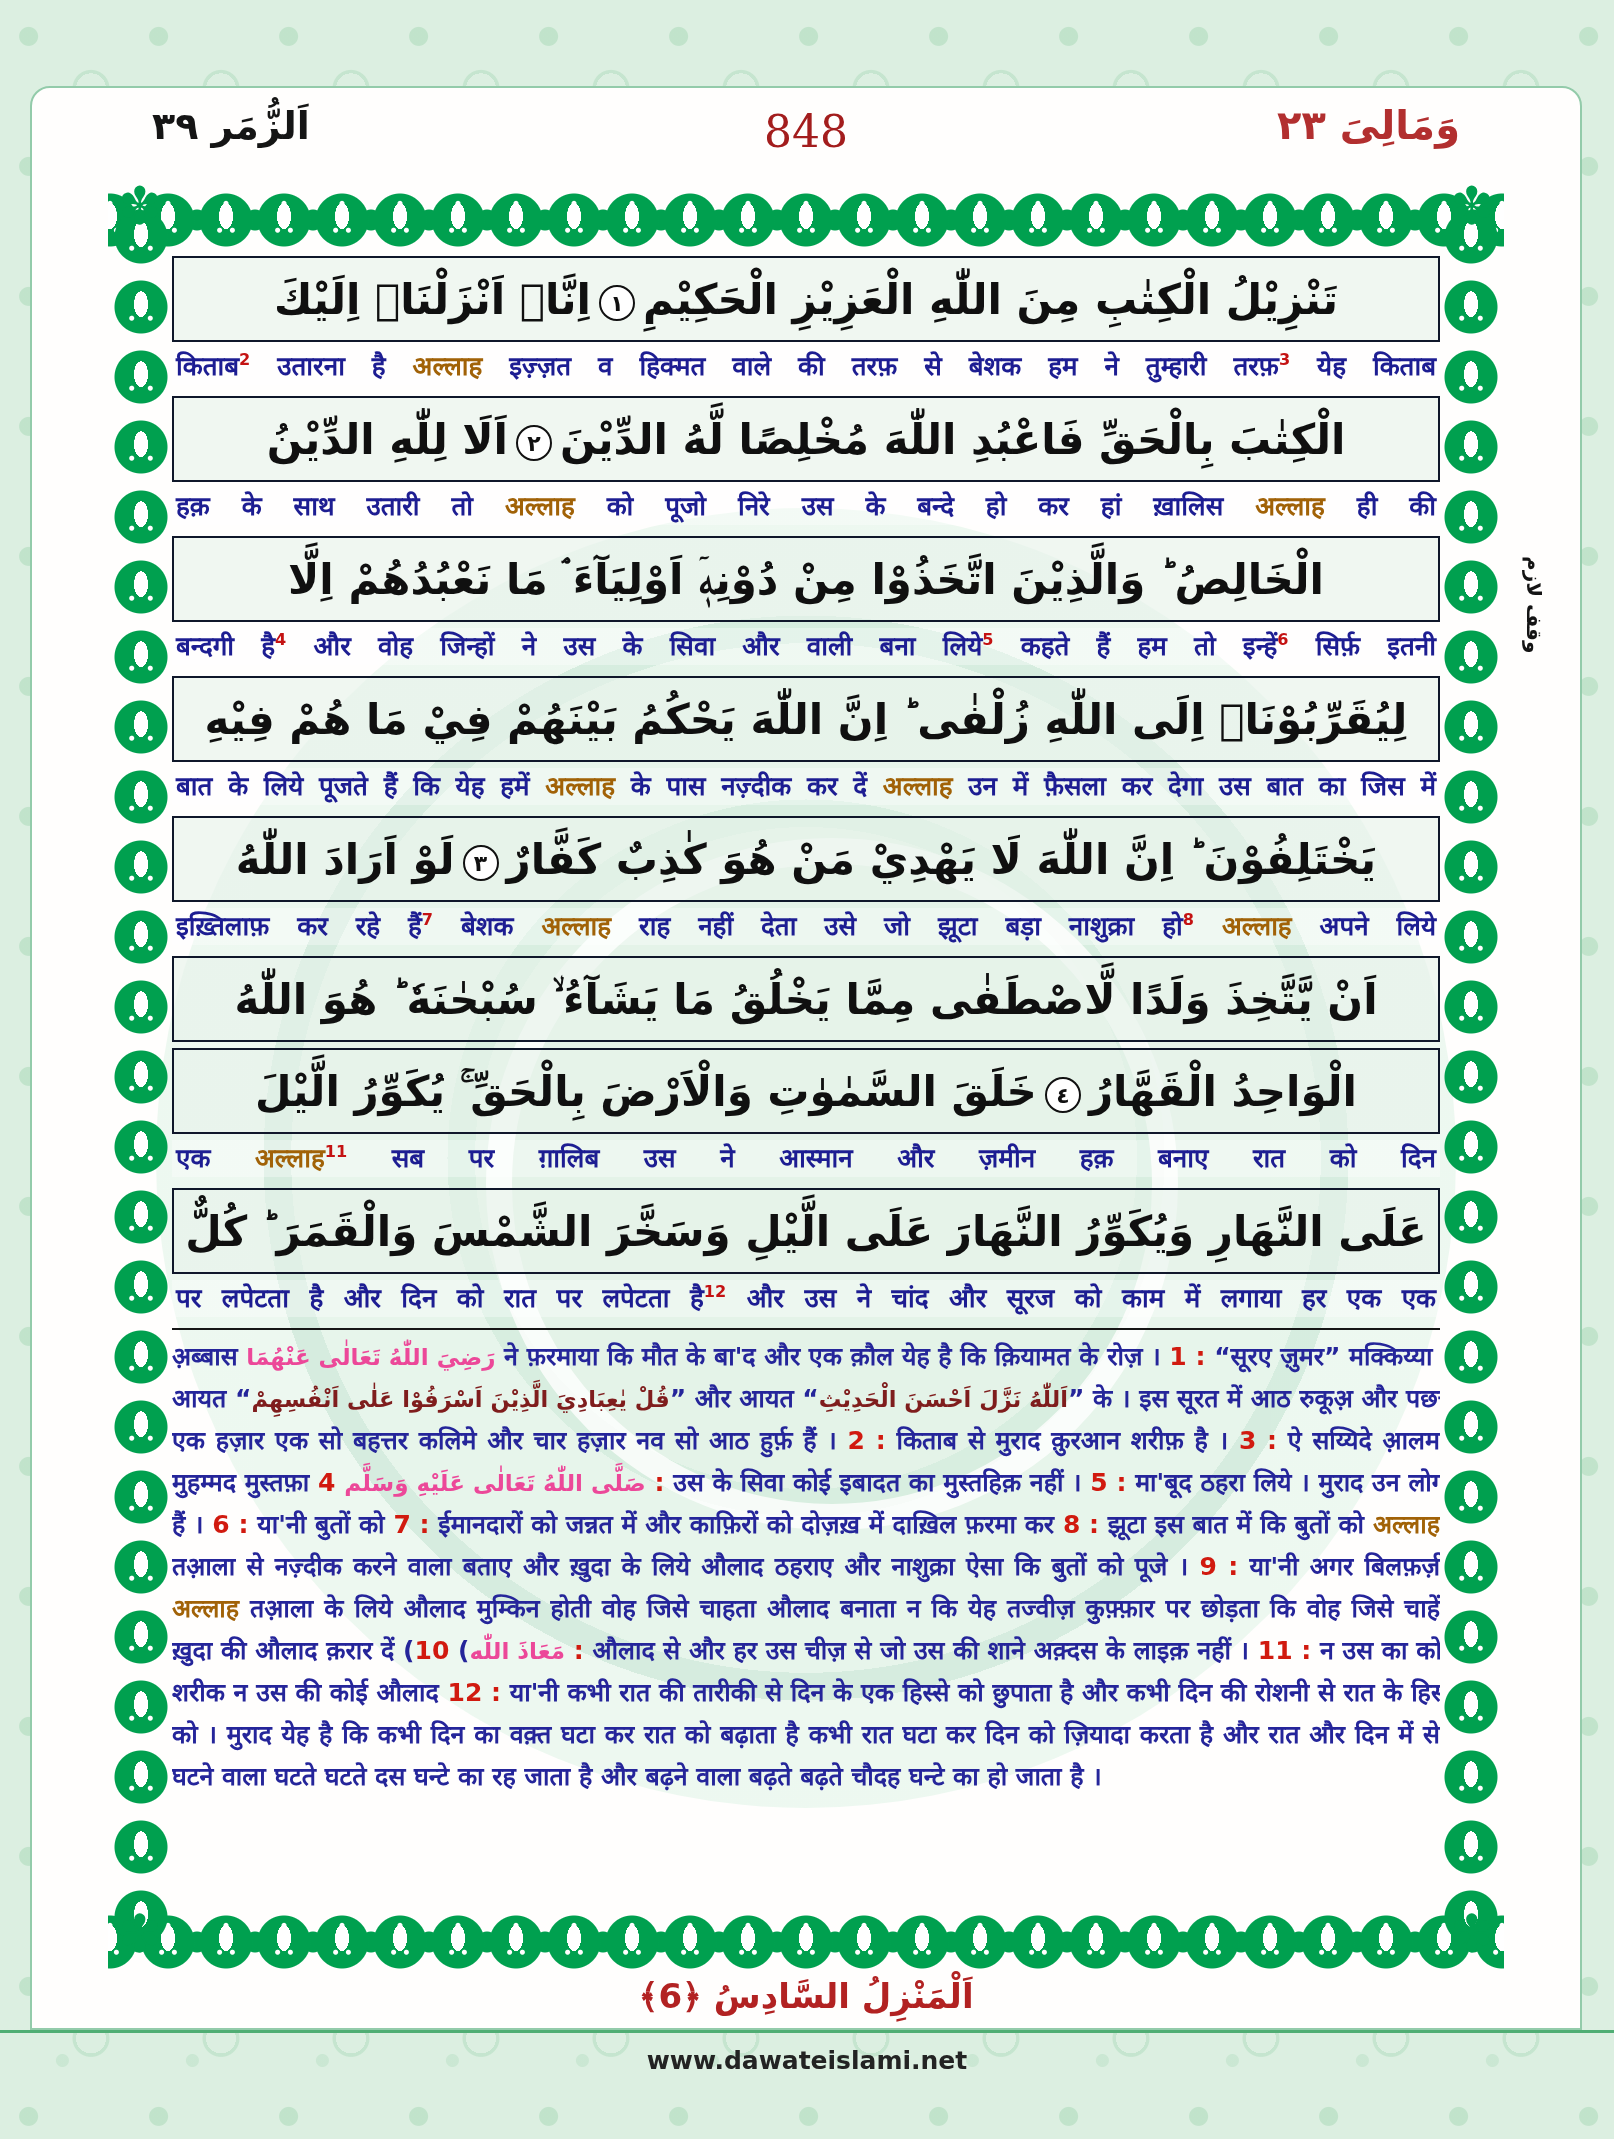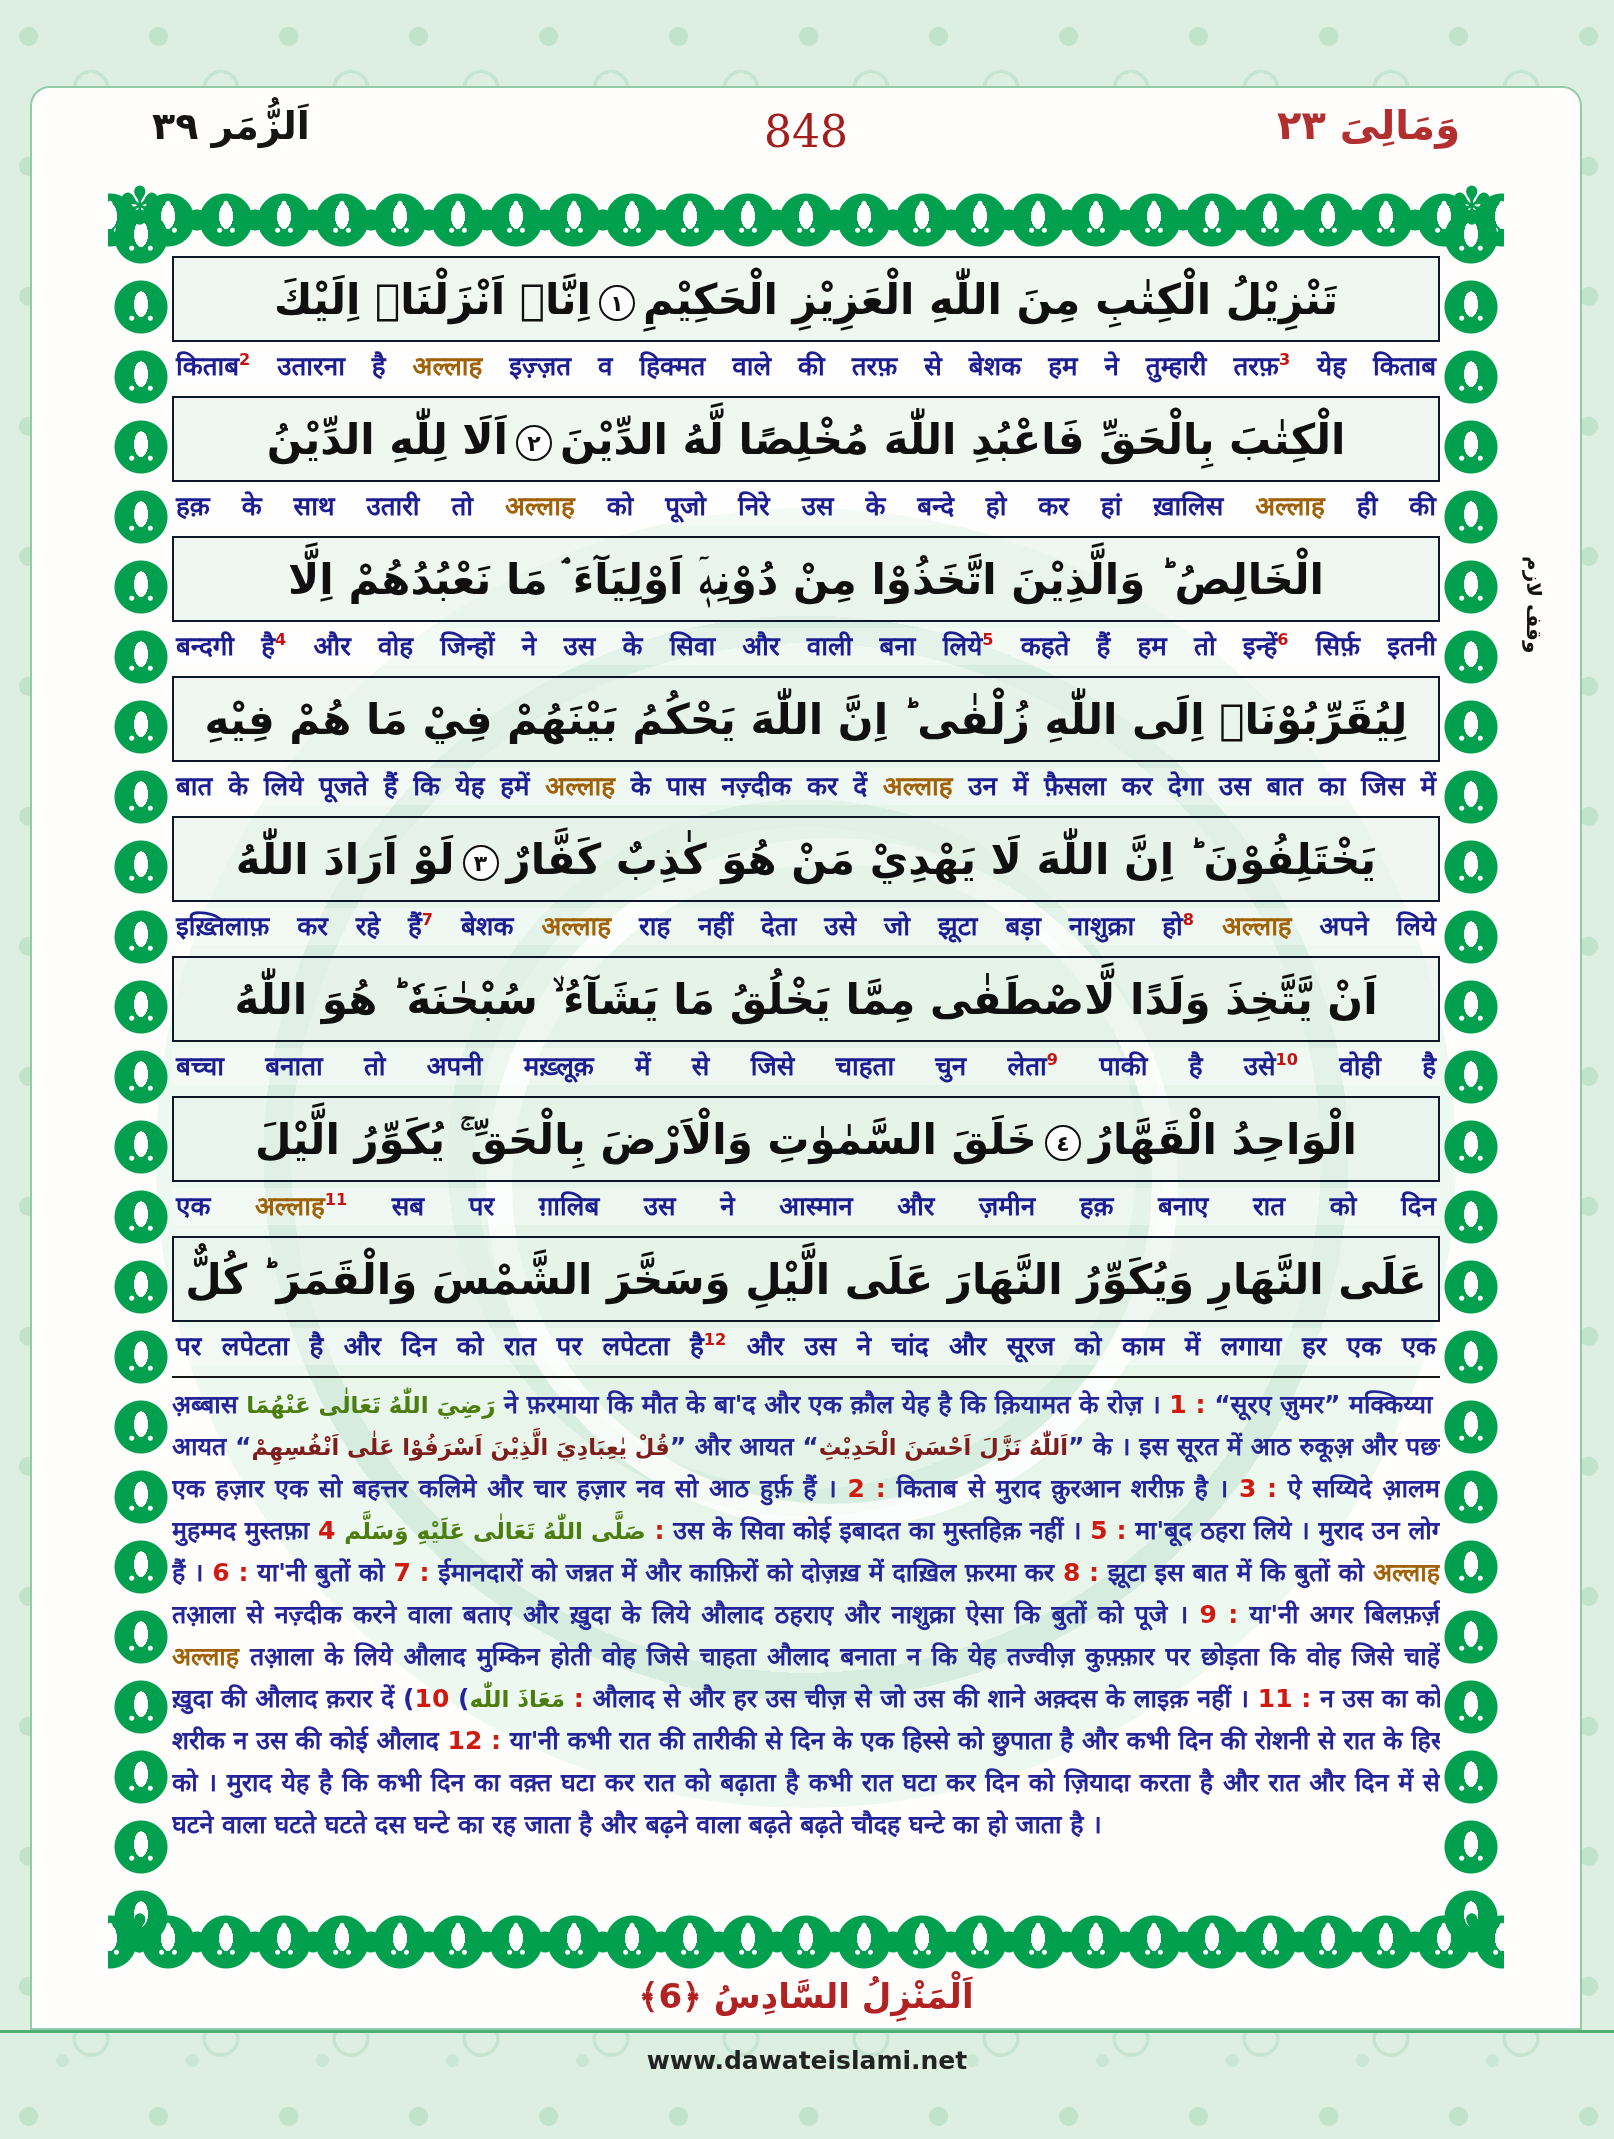--- a/index.html
+++ b/index.html
@@ -66,21 +66,21 @@
     font-size:26px;font-weight:600;color:#1d1d92;
     text-align:justify;text-align-last:justify;background:rgba(255,255,255,.35);}
   .divider{border-top:2px solid #161616;margin:2px 0 6px 0;}
   .c-line{font-size:25px;line-height:42px;height:42px;color:#25259a;font-weight:600;
     text-align:justify;text-align-last:justify;white-space:nowrap;overflow:hidden;}
   .c-last{text-align-last:left;}
   
   .seg-red{color:#a16207;font-weight:700;}
   .seg-sup{vertical-align:super;font-size:0.62em;color:#c41212;font-weight:700;line-height:0;}
   .seg-num{color:#d11a0f;font-weight:700;}
-  .seg-ar{color:#4d7c0f;direction:rtl;unicode-bidi:embed;font-size:0.92em;font-weight:700;margin-top:17px;}
+  .seg-ar{color:#ec4899;direction:rtl;unicode-bidi:embed;font-size:0.92em;font-weight:700;margin-top:17px;}
   .seg-arq{color:#7f1d1d;direction:rtl;unicode-bidi:embed;font-size:0.9em;font-weight:700;}
   .seg-ayah{display:inline-block;width:36px;height:36px;line-height:34px;border:2.5px solid #111;
     border-radius:50%;text-align:center;font-size:22px;vertical-align:middle;background:#fff;
     margin:0 8px;box-sizing:border-box;}
   
   .side-note{position:absolute;right:34px;top:468px;writing-mode:vertical-rl;
     font-size:20px;color:#141414;font-weight:700;letter-spacing:3px;z-index:2;}
   
   .manzil{position:absolute;left:0;right:0;top:1888px;text-align:center;direction:rtl;
     font-size:34px;font-weight:700;color:#b22222;z-index:2;}
@@ -129,21 +129,20 @@
       <section class="verse-unit">
         <div class="v-ar" dir="rtl"><span>لِيُقَرِّبُوْنَاۤ اِلَى اللّٰهِ زُلْفٰى ؕ اِنَّ اللّٰهَ يَحْكُمُ بَيْنَهُمْ فِيْ مَا هُمْ فِيْهِ</span></div>
         <div class="v-tr"><span>बात के लिये पूजते हैं कि येह हमें </span><span class="seg-red">अल्लाह</span><span> के पास नज़्दीक कर दें </span><span class="seg-red">अल्लाह</span><span> उन में फ़ैसला कर देगा उस बात का जिस में</span></div>
       </section>
       <section class="verse-unit">
         <div class="v-ar" dir="rtl"><span>يَخْتَلِفُوْنَ ؕ اِنَّ اللّٰهَ لَا يَهْدِيْ مَنْ هُوَ كٰذِبٌ كَفَّارٌ</span><span class="seg-ayah">٣</span><span>لَوْ اَرَادَ اللّٰهُ</span></div>
         <div class="v-tr"><span>इख़्तिलाफ़ कर रहे हैं</span><span class="seg-sup">7</span><span> बेशक </span><span class="seg-red">अल्लाह</span><span> राह नहीं देता उसे जो झूटा बड़ा नाशुक्रा हो</span><span class="seg-sup">8</span><span> </span><span class="seg-red">अल्लाह</span><span> अपने लिये</span></div>
       </section>
       <section class="verse-unit">
         <div class="v-ar" dir="rtl"><span>اَنْ يَّتَّخِذَ وَلَدًا لَّاصْطَفٰى مِمَّا يَخْلُقُ مَا يَشَآءُ ۙ سُبْحٰنَهٗ ؕ هُوَ اللّٰهُ</span></div>
-        <div class="v-tr"><span>बच्चा बनाता तो अपनी मख़्लूक़ में से जिसे चाहता चुन लेता</span><span class="seg-sup">9</span><span> पाकी है उसे</span><span class="seg-sup">10</span><span> वोही है</span></div>
       </section>
       <section class="verse-unit">
         <div class="v-ar" dir="rtl"><span>الْوَاحِدُ الْقَهَّارُ</span><span class="seg-ayah">٤</span><span>خَلَقَ السَّمٰوٰتِ وَالْاَرْضَ بِالْحَقِّ ۚ يُكَوِّرُ الَّيْلَ</span></div>
         <div class="v-tr"><span>एक </span><span class="seg-red">अल्लाह</span><span class="seg-sup">11</span><span> सब पर ग़ालिब उस ने आस्मान और ज़मीन हक़ बनाए रात को दिन</span></div>
       </section>
       <section class="verse-unit">
         <div class="v-ar" dir="rtl"><span>عَلَى النَّهَارِ وَيُكَوِّرُ النَّهَارَ عَلَى الَّيْلِ وَسَخَّرَ الشَّمْسَ وَالْقَمَرَ ؕ كُلٌّ</span></div>
         <div class="v-tr"><span>पर लपेटता है और दिन को रात पर लपेटता है</span><span class="seg-sup">12</span><span> और उस ने चांद और सूरज को काम में लगाया हर एक एक</span></div>
       </section>
 

